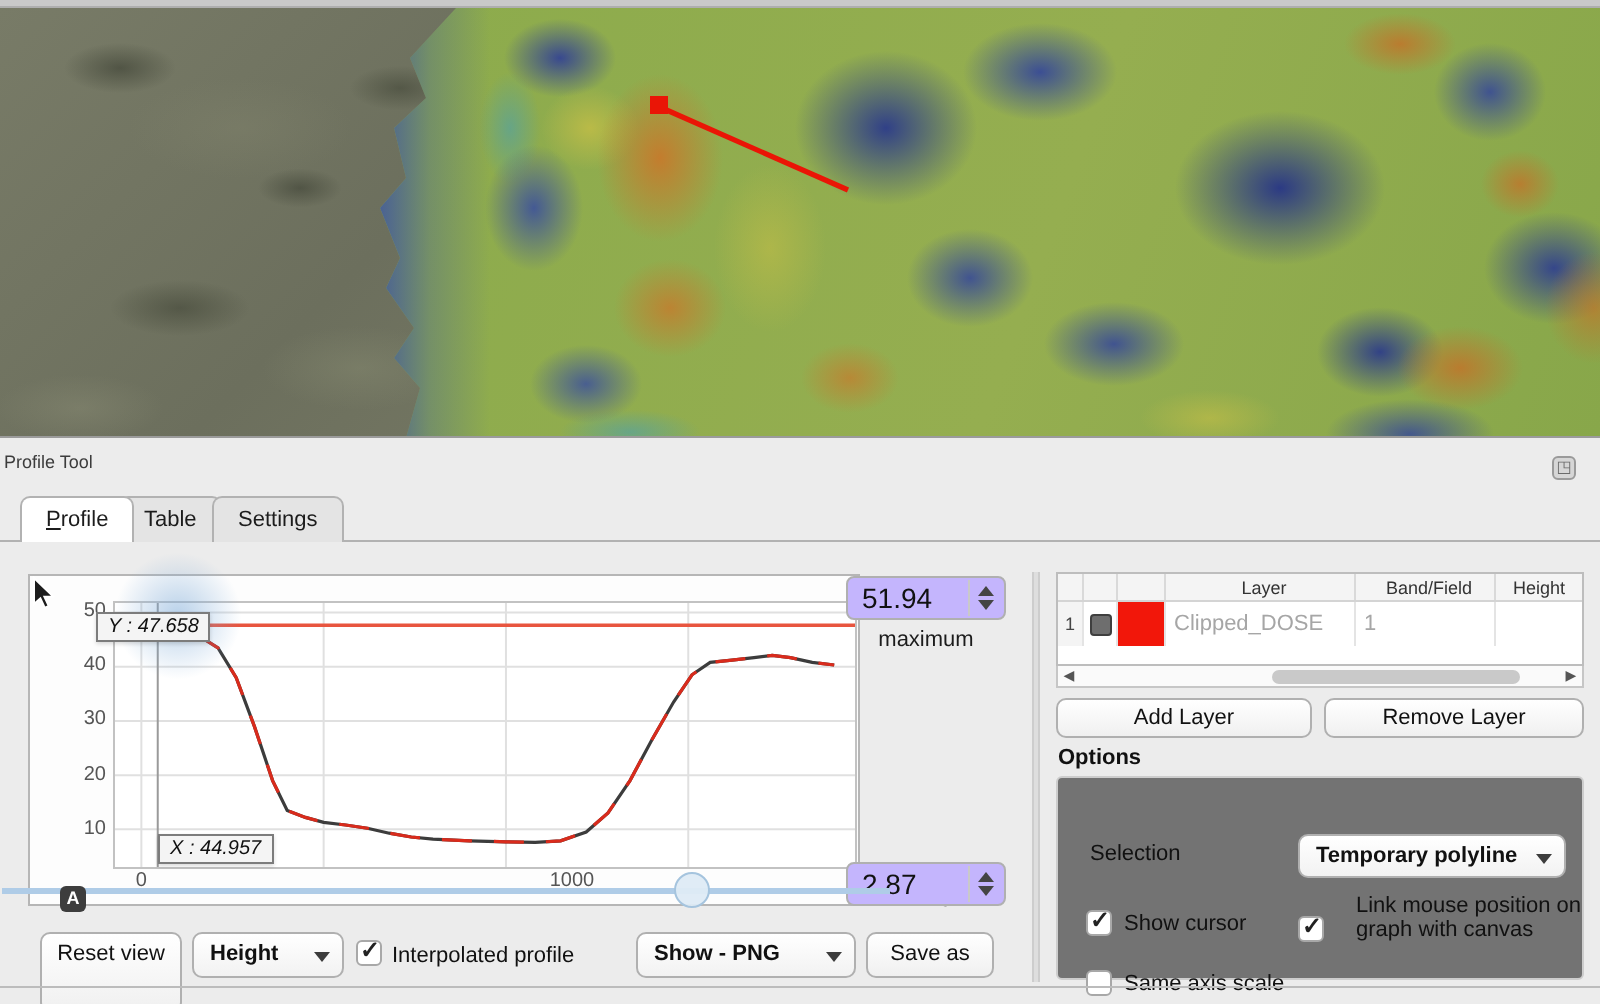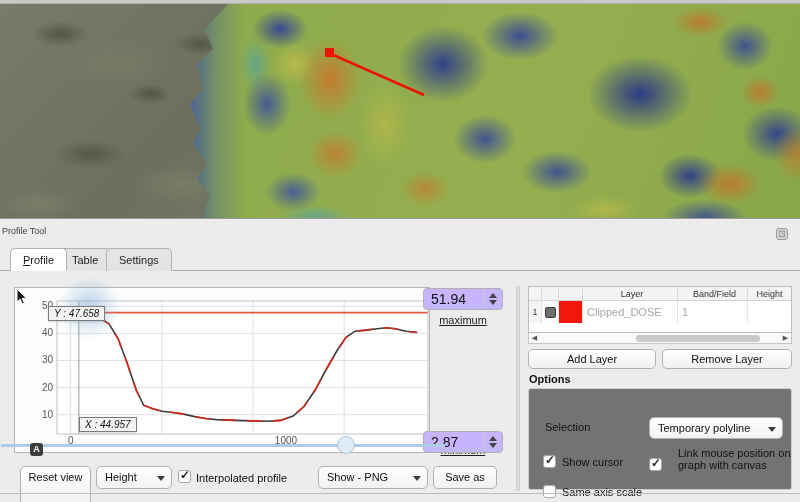--- a/index.html
+++ b/index.html
@@ -78,21 +78,21 @@
   .hslider { position:absolute; left:-14px; top:156px; width:444px; height:3px; background:#afccе7; background:#afcce7; z-index:2; }
   .hslider-knob { position:absolute; left:322px; top:148px; width:18px; height:18px; border-radius:50%; background:rgba(222,235,246,.95); border:1.5px solid #a5c4de; z-index:3; }
 
   
   .spin { position:absolute; width:80px; height:22px; background:#c4b5fd; border:1px solid #b0b0b0; border-radius:4px; font-size:14px; color:#111; line-height:20px; padding-left:7px; }
   .spin .steppers { position:absolute; right:1px; top:1px; width:17px; height:18px; border-left:1px solid #c9c9c9; display:flex; flex-direction:column; align-items:center; justify-content:center; gap:2px; }
   .spin .up    { width:0; height:0; border-left:4px solid transparent; border-right:4px solid transparent; border-bottom:5px solid #444; }
   .spin .down  { width:0; height:0; border-left:4px solid transparent; border-right:4px solid transparent; border-top:5px solid #444; }
   .spin-max { left:423px; top:68px; }
   .spin-min { left:423px; top:211px; }
-  .minmax-lab { position:absolute; left:423px; width:80px; text-align:center; font-size:11px; color:#1c1c1c;text-decoration:underline; }
+  .minmax-lab { position:absolute; left:423px; width:80px; text-align:center; font-size:11px; color:#1c1c1c; }
   .lab-max { top:94px; } .lab-min { top:204px;margin-top:20px; }
 
   .vsplit { position:absolute; left:516px; top:66px; width:4px; height:205px; background:#dedede; border-left:1px solid #cdcdcd; border-right:1px solid #cdcdcd; }
 
   
   .ltable { position:absolute; left:528px; top:66px; width:264px; height:47px; background:#fff; border:1px solid #bdbdbd; }
   .lhead { display:flex; height:14px; border-bottom:1px solid #d4d4d4; background:#f4f4f4; font-size:9px; color:#333; }
   .lhead > div { border-right:1px solid #d9d9d9; text-align:center; line-height:14px; overflow:hidden; }
   .lrow { display:flex; height:22px; font-size:11px; color:#a6a6a6; align-items:center; }
   .lrow > div { border-right:1px solid #e4e4e4; height:100%; display:flex; align-items:center; }
@@ -109,21 +109,21 @@
   .lscroll .thumb { position:absolute; left:107px; width:124px; height:7px; background:#c9c9c9; border-radius:4px; }
 
   .btn { position:absolute; height:20px; background:linear-gradient(#ffffff,#f0f0f0); border:1px solid #b0b0b0; border-radius:5px; font-size:11px; color:#111; text-align:center; line-height:18px; }
   .btn-add { left:528px; top:129px; width:128px; }
   .btn-rem { left:662px; top:129px; width:130px; }
 
   
   .opt-title { position:absolute; left:529px; top:153px; font-size:11px; font-weight:bold; color:#111; }
   .opt-box { position:absolute; left:528px; top:168px; width:264px; height:102px; border:1px solid #cdcdcd; border-radius:3px; background:#737373; }
   .opt-label { position:absolute; font-size:11px; color:#111; }
-  .dropdown { position:absolute; background:linear-gradient(#ffffff,#f2f2f2); border:1px solid #b0b0b0; border-radius:5px; font-size:11px; color:#111; line-height:20px; padding:0 6px 0 8px; height:22px; white-space:nowrap; }
+  .dropdown { position:absolute; background:linear-gradient(#ffffff,#f2f2f2); border:1px solid #b0b0b0; border-radius:5px; font-size:11px; color:#111; line-height:20px; padding:0 6px 0 8px; height:22px; white-space:nowrap;font-weight:bold; }
   .dropdown .caret { position:absolute; right:6px; top:9px; width:0; height:0; border-left:4px solid transparent; border-right:4px solid transparent; border-top:5px solid #3c3c3c; }
   .dd-selection { left:120px; top:28px; width:134px; }
   .checkbox { position:absolute; width:13px; height:13px; background:#fff; border:1px solid #a8a8a8; border-radius:3px; }
   .checkbox.checked::after { content:"✓"; position:absolute; left:1px; top:-3px; font-size:12px; color:#222; font-weight:bold; }
   .cb-show { left:14px; top:66px; }
   .cb-link { left:120px; top:69px; }
   .cb-same { left:14px; top:96px; }
   .lbl-show { left:33px; top:67px; }
   .lbl-link { left:149px; top:58px; width:126px; line-height:12px; }
   .lbl-same { left:33px; top:97px; }

